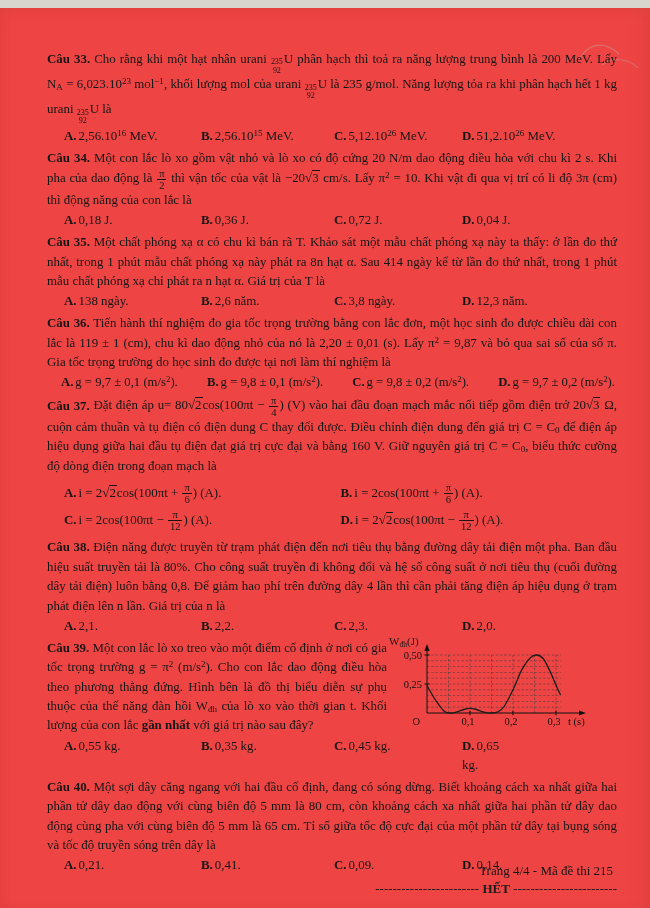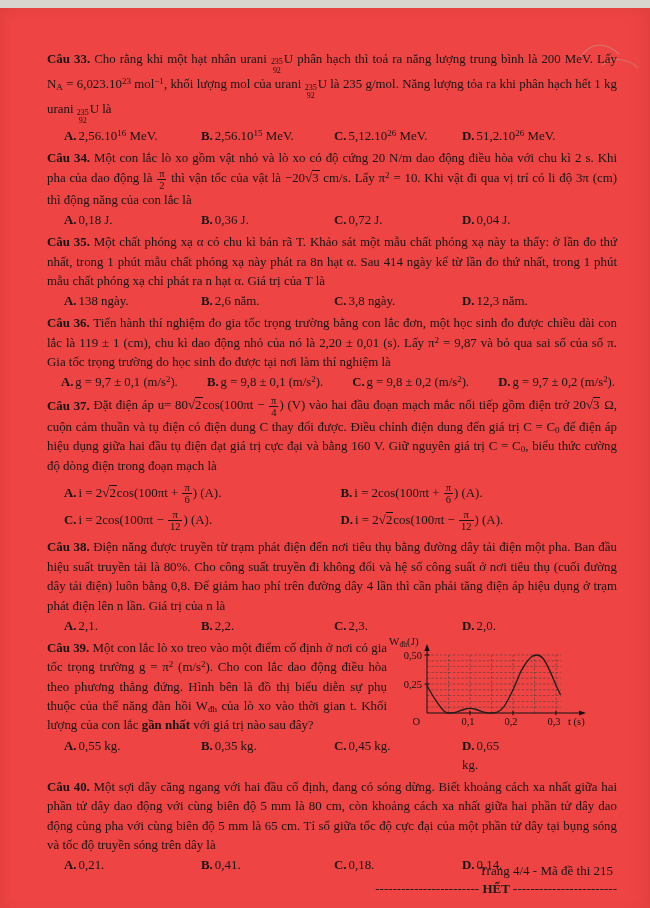--- a/index.html
+++ b/index.html
@@ -186,21 +186,21 @@
         <span class="opt"><b class="okey">C.</b><span>0,45 kg.</span></span>
         <span class="opt"><b class="okey">D.</b><span>0,65 kg.</span></span>
       </div>
     </div>
 
     <div class="q">
       <p class="qt"><b class="qlabel">Câu 40.</b> <span>Một sợi dây căng ngang với hai đầu cố định, đang có sóng dừng. Biết khoảng cách xa nhất giữa hai phần tử dây dao động với cùng biên độ 5 mm là 80 cm, còn khoảng cách xa nhất giữa hai phần tử dây dao động cùng pha với cùng biên độ 5 mm là 65 cm. Tỉ số giữa tốc độ cực đại của một phần tử dây tại bụng sóng và tốc độ truyền sóng trên dây là</span></p>
       <div class="opts">
         <span class="opt"><b class="okey">A.</b><span>0,21.</span></span>
         <span class="opt"><b class="okey">B.</b><span>0,41.</span></span>
-        <span class="opt"><b class="okey">C.</b><span>0,18.</span></span>
+        <span class="opt"><b class="okey">C.</b><span>0,09.</span></span>
         <span class="opt"><b class="okey">D.</b><span>0,14.</span></span>
       </div>
     </div>
 
     <div class="end-marker">
       <span>------------------------</span>
       <b>HẾT</b>
       <span>------------------------</span>
     </div>
 

